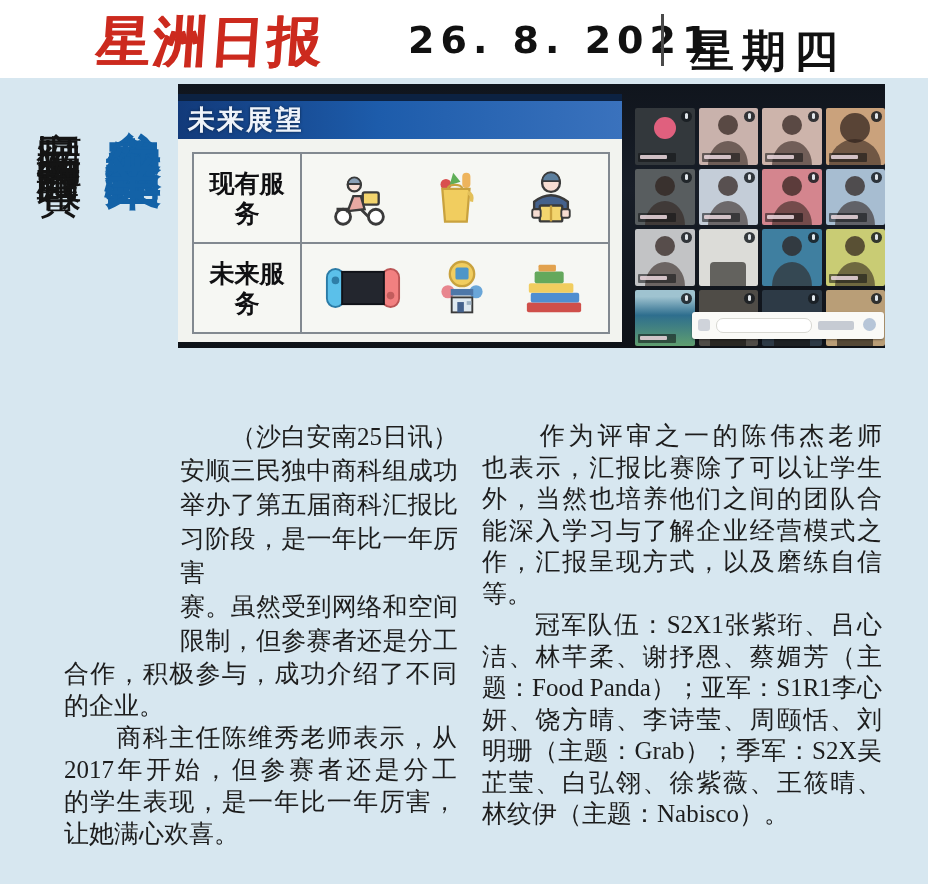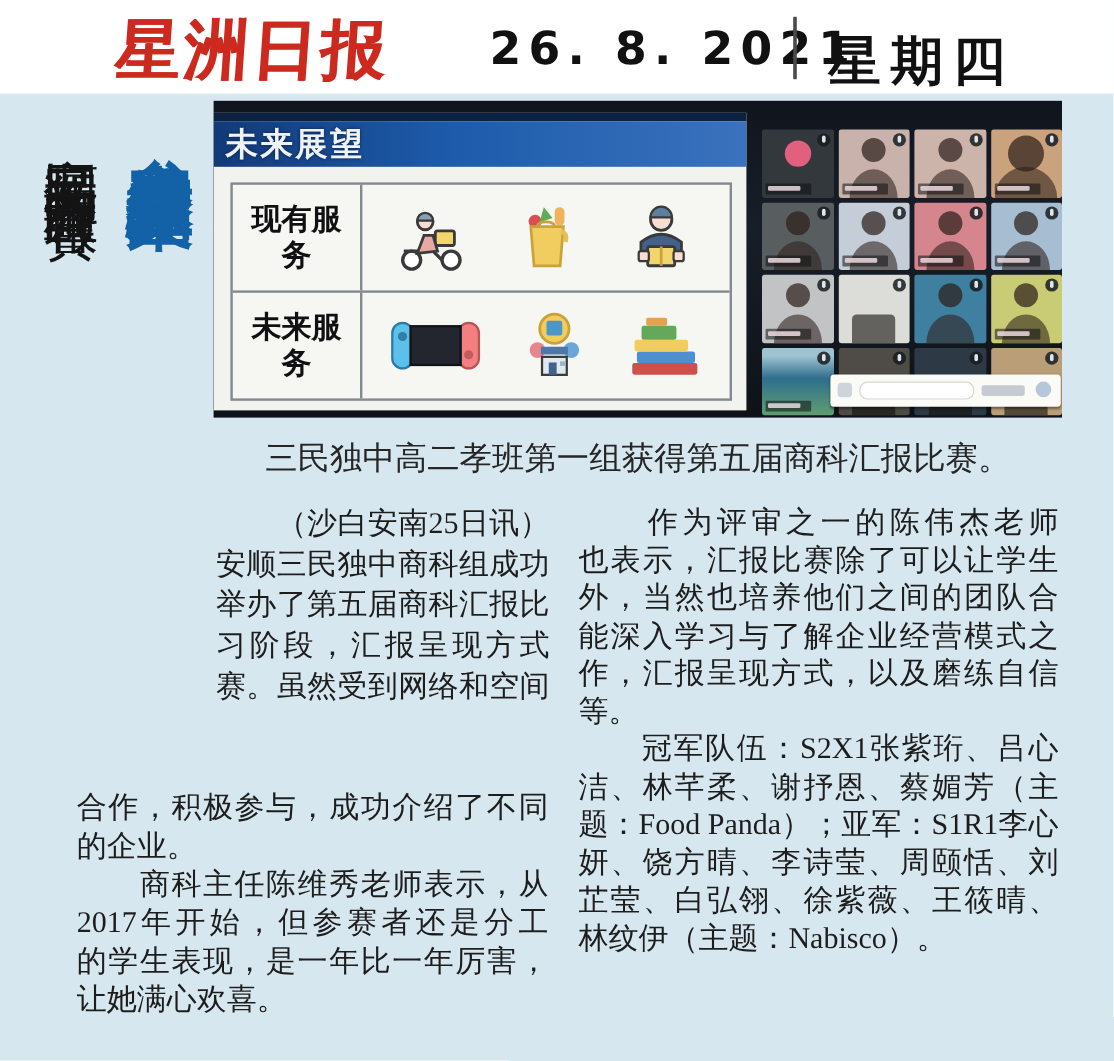--- a/index.html
+++ b/index.html
@@ -258,45 +258,46 @@
         </div>
       </div>
     <div class="chatbar">
       <i class="cb-ic"></i>
       <i class="cb-pill"></i>
       <i class="cb-btn"></i>
       <i class="cb-dot"></i>
     </div>
   </figure>
 
-  <figcaption class="caption">三民独中高二孝班第一组获得第五届商科汇报比赛。</figcaption>
 
   <div class="col narrow" id="col-narrow">
       <div class="art-line" style="text-align-last: justify; white-space: normal;">　　（沙白安南25日讯）</div>
       <div class="art-line" style="text-align-last: justify; white-space: normal;">安顺三民独中商科组成功</div>
       <div class="art-line" style="text-align-last: justify; white-space: normal;">举办了第五届商科汇报比</div>
-      <div class="art-line" style="text-align-last: justify; white-space: normal;">习阶段，汇报呈现方式</div>
+      <div class="art-line" style="text-align-last: justify; white-space: normal;">习阶段，是一年比一年厉害</div>
       <div class="art-line" style="text-align-last: justify; white-space: normal;">赛。虽然受到网络和空间</div>
+      <div class="art-line" style="text-align-last: justify; white-space: normal;">限制，但参赛者还是分工</div>
     </div>
   <div class="col wide" id="col-wide">
       <div class="art-line" style="text-align-last: justify; white-space: normal;">合作，积极参与，成功介绍了不同</div>
       <div class="art-line">的企业。</div>
       <div class="art-line" style="text-align-last: justify; white-space: normal;">　　商科主任陈维秀老师表示，从</div>
       <div class="art-line" style="text-align-last: justify; white-space: normal;">2017年开始，但参赛者还是分工</div>
       <div class="art-line" style="text-align-last: justify; white-space: normal;">的学生表现，是一年比一年厉害，</div>
       <div class="art-line">让她满心欢喜。</div>
     </div>
   <div class="col right" id="col-right">
       <div class="art-line" style="text-align-last: justify; white-space: normal;">　　作为评审之一的陈伟杰老师</div>
       <div class="art-line" style="text-align-last: justify; white-space: normal;">也表示，汇报比赛除了可以让学生</div>
       <div class="art-line" style="text-align-last: justify; white-space: normal;">外，当然也培养他们之间的团队合</div>
       <div class="art-line" style="text-align-last: justify; white-space: normal;">能深入学习与了解企业经营模式之</div>
       <div class="art-line" style="text-align-last: justify; white-space: normal;">作，汇报呈现方式，以及磨练自信</div>
       <div class="art-line">等。</div>
       <div class="art-line" style="text-align-last: justify; white-space: normal;">　　冠军队伍：S2X1张紫珩、吕心</div>
       <div class="art-line" style="text-align-last: justify; white-space: normal;">洁、林芊柔、谢抒恩、蔡媚芳（主</div>
       <div class="art-line" style="text-align-last: justify; white-space: normal;">题：Food Panda）；亚军：S1R1李心</div>
       <div class="art-line" style="text-align-last: justify; white-space: normal;">妍、饶方晴、李诗莹、周颐恬、刘</div>
+      <div class="art-line" style="text-align-last: justify; white-space: normal;">明珊（主题：Grab）；季军：S2X吴</div>
       <div class="art-line" style="text-align-last: justify; white-space: normal;">芷莹、白弘翎、徐紫薇、王筱晴、</div>
       <div class="art-line">林纹伊（主题：Nabisco）。</div>
     </div>
 
 </div>
 
 </body></html>

